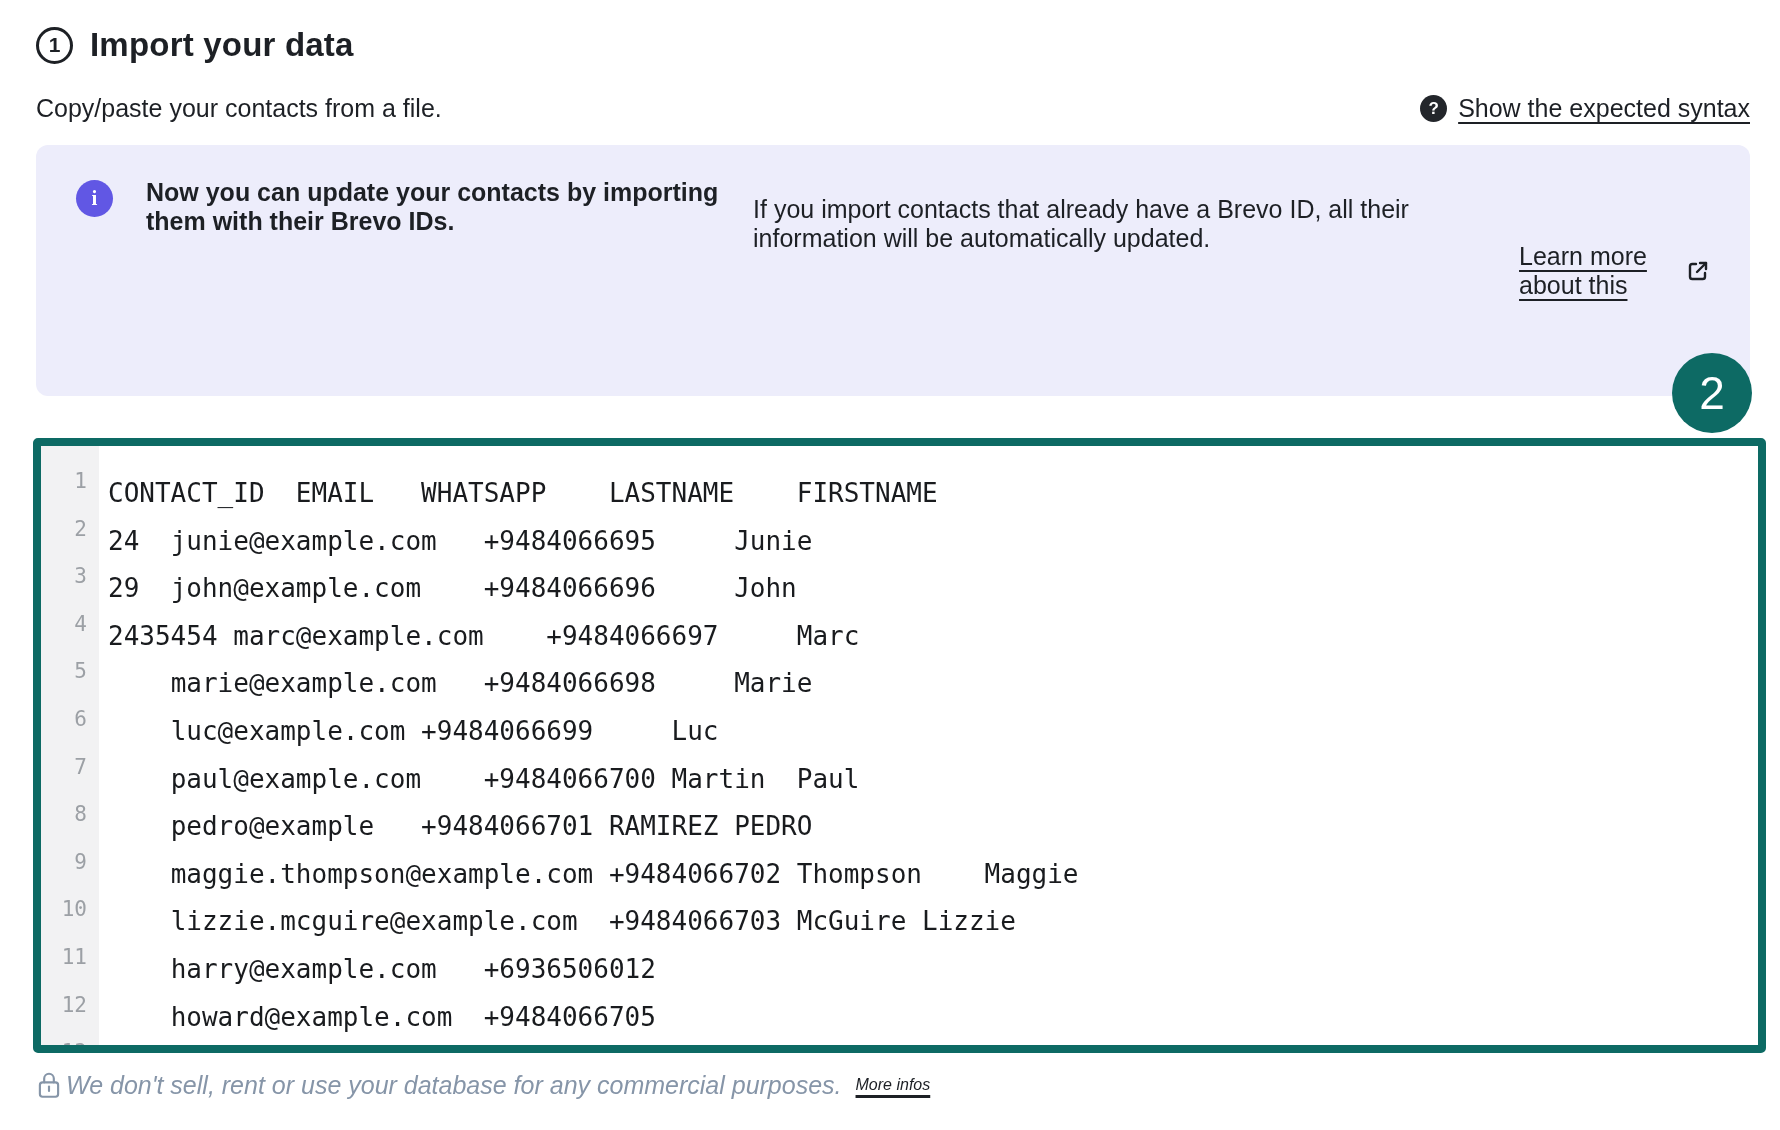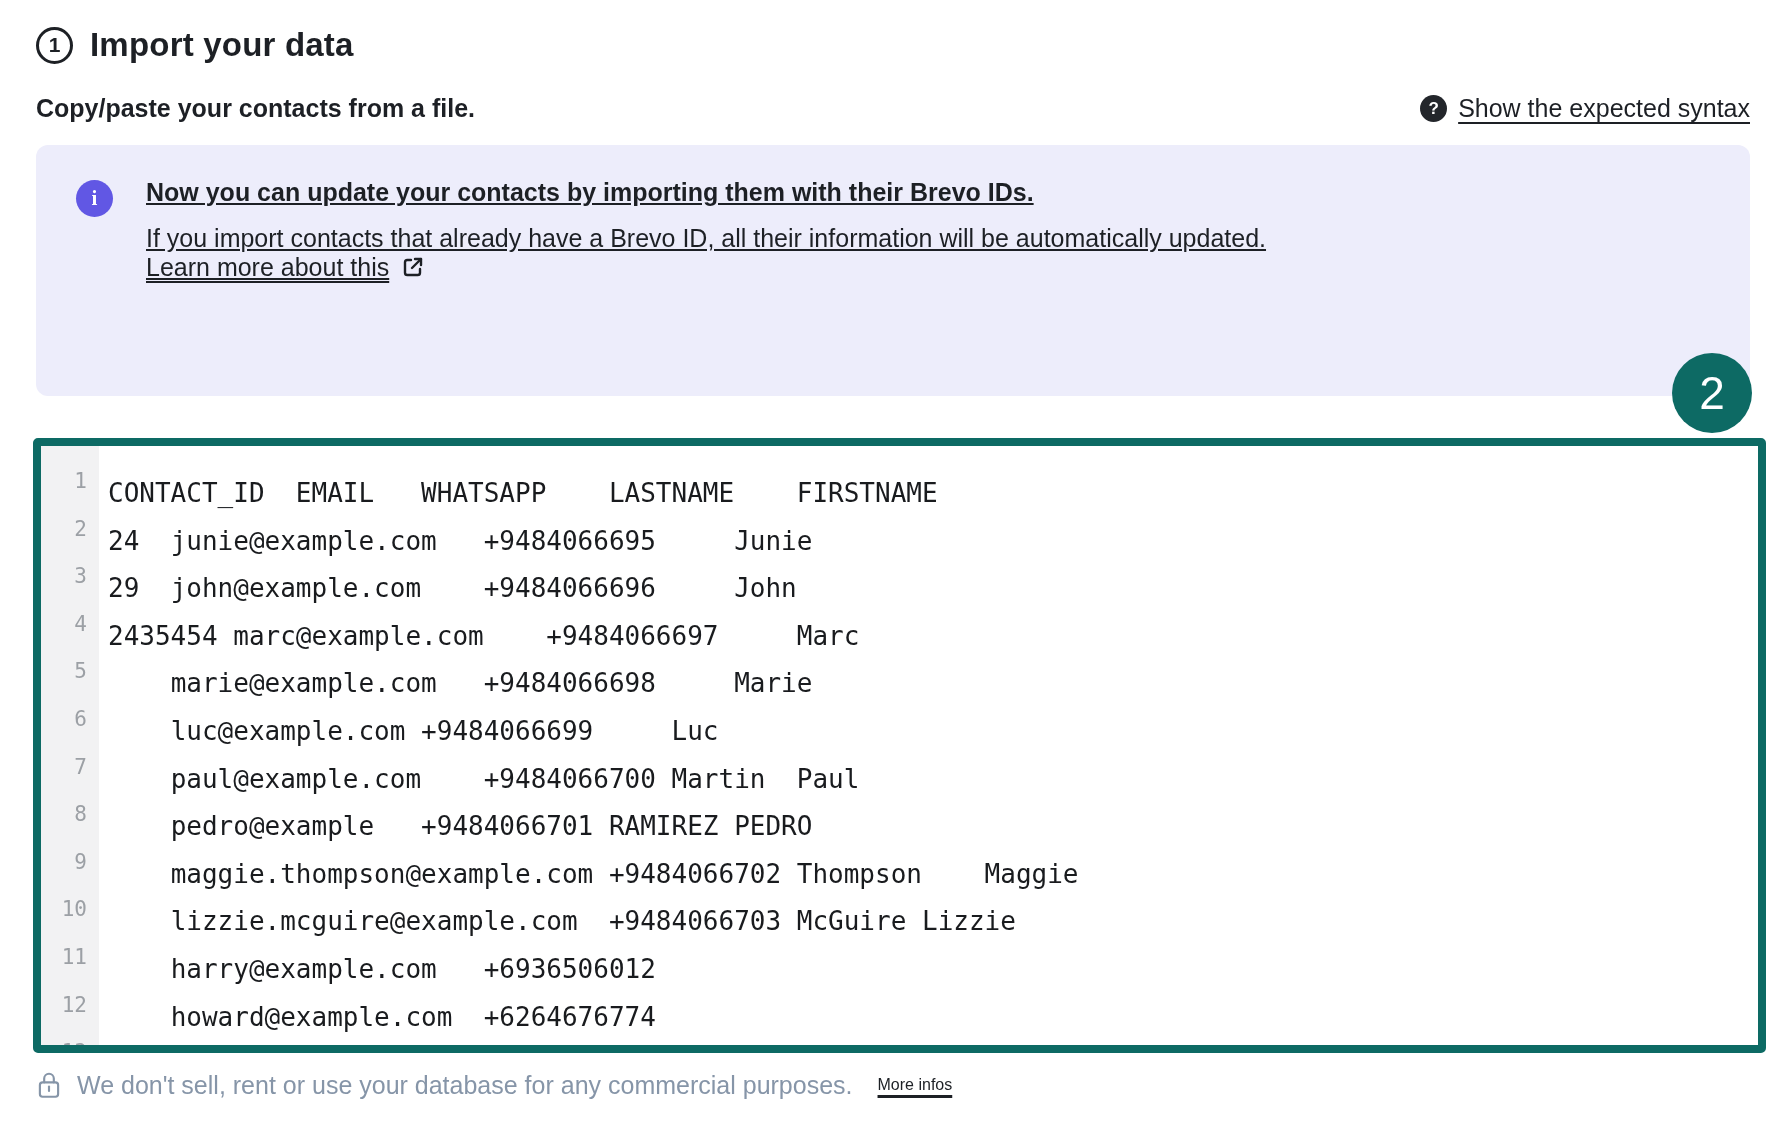--- a/index.html
+++ b/index.html
@@ -17,34 +17,34 @@
   .page{position:relative;width:1780px;height:1130px;background:#fff;overflow:hidden;}
 
   
   .title-row{position:absolute;left:36px;top:26px;display:flex;align-items:center;gap:17px;}
   .step-circle{width:37px;height:37px;border:3px solid var(--ink);border-radius:50%;
     display:flex;align-items:center;justify-content:center;font-size:21px;font-weight:600;}
   .page-title{font-size:33px;font-weight:700;letter-spacing:.2px;}
 
   .subtitle-row{position:absolute;left:36px;right:30px;top:94px;display:flex;
     align-items:center;justify-content:space-between;}
-  .subtitle{font-size:25px;color:var(--ink);font-weight:bold;}
+  .subtitle{font-size:25px;color:var(--ink);}
   .syntax-link{display:flex;align-items:center;gap:11px;cursor:pointer;}
   .help-icon{width:27px;height:27px;border-radius:50%;background:#23262b;color:#fff;
     display:flex;align-items:center;justify-content:center;font-size:17px;font-weight:700;flex:none;}
   .syntax-link-text{font-size:25px;font-weight:500;text-decoration:underline;
     text-underline-offset:5px;text-decoration-thickness:2px;color:var(--ink);}
 
   
   .banner{position:absolute;left:36px;top:145px;width:1714px;height:251px;
     background:var(--banner-bg);border-radius:12px;padding:33px 40px;display:flex;gap:33px;}
   .info-icon{width:37px;height:37px;border-radius:50%;background:var(--accent-purple);color:#fff;
     display:flex;align-items:center;justify-content:center;font-size:21px;font-weight:700;
     flex:none;margin-top:2px;font-family:"Liberation Serif",serif;}
-  .banner-text{display:flex;flex-direction:column;text-decoration:underline;}
+  .banner-text{display:flex;}
   .banner-title{font-size:25px;font-weight:700;line-height:1.15;}
   .banner-body{font-size:25px;font-weight:400;margin-top:17px;line-height:1.15;}
   .banner-link{display:flex;align-items:center;gap:12px;cursor:pointer;width:max-content;}
   .banner-link-text{font-size:25px;font-weight:500;text-decoration:underline;
     text-underline-offset:5px;text-decoration-thickness:2px;color:var(--ink);}
   .ext-icon{flex:none;display:flex;}
 
   
   .step-badge{position:absolute;left:1672px;top:353px;width:80px;height:80px;border-radius:50%;
     background:var(--teal);color:#fff;display:flex;align-items:center;justify-content:center;
@@ -55,21 +55,21 @@
     border:8px solid var(--teal);border-radius:5px;background:#fff;overflow:hidden;
     display:flex;cursor:text;}
   .gutter{width:58px;flex:none;background:var(--gutter-bg);padding-top:12px;}
   .line-number{height:47.6px;line-height:47.6px;text-align:right;padding-right:12px;
     font-family:"DejaVu Sans Mono",monospace;font-size:21px;color:var(--gutter-num);}
   .code{flex:1;padding-top:24px;padding-left:9px;overflow:hidden;}
   .code-line{height:47.6px;line-height:47.6px;white-space:pre;tab-size:4;
     font-family:"DejaVu Sans Mono",monospace;font-size:26px;color:#191b1e;}
 
   
-  .footer{position:absolute;left:36px;top:1070px;display:flex;align-items:center;gap:15px;}
+  .footer{position:absolute;left:36px;top:1070px;display:flex;align-items:center;gap:4px;font-style:italic;}
   .lock-icon{flex:none;display:flex;}
   .footer-text{font-size:25px;color:var(--gray-text);}
   .footer-link{font-size:16px;font-weight:500;color:var(--ink);text-decoration:underline;
     text-underline-offset:5px;text-decoration-thickness:2.5px;margin-left:10px;cursor:pointer;}
 </style>
 </head>
 <body>
 
 <div class="page">
 
@@ -131,21 +131,21 @@
         <div class="code-line">24	junie@example.com	+9484066695		Junie</div>
         <div class="code-line">29	john@example.com	+9484066696		John</div>
         <div class="code-line">2435454	marc@example.com	+9484066697		Marc</div>
         <div class="code-line">	marie@example.com	+9484066698		Marie</div>
         <div class="code-line">	luc@example.com	+9484066699		Luc</div>
         <div class="code-line">	paul@example.com	+9484066700	Martin	Paul</div>
         <div class="code-line">	pedro@example	+9484066701	RAMIREZ	PEDRO</div>
         <div class="code-line">	maggie.thompson@example.com	+9484066702	Thompson	Maggie</div>
         <div class="code-line">	lizzie.mcguire@example.com	+9484066703	McGuire	Lizzie</div>
         <div class="code-line">	harry@example.com	+6936506012</div>
-        <div class="code-line">	howard@example.com	+6264676774</div>
+        <div class="code-line">	howard@example.com	+9484066705</div>
         <div class="code-line">	albert	+9484066706	Salomon	Albert</div>
       </div>
   </div>
 
   <div class="footer">
     <span class="lock-icon">
       <svg width="26" height="30" viewBox="0 0 24 28" fill="none" stroke="#8695a8" stroke-width="2" stroke-linecap="round" stroke-linejoin="round">
         <rect x="3.5" y="11.5" width="17" height="13.5" rx="2.5"></rect>
         <path d="M7.5 11.5V8a4.5 4.5 0 0 1 9 0v3.5"></path>
         <path d="M12 15.5v4"></path>

